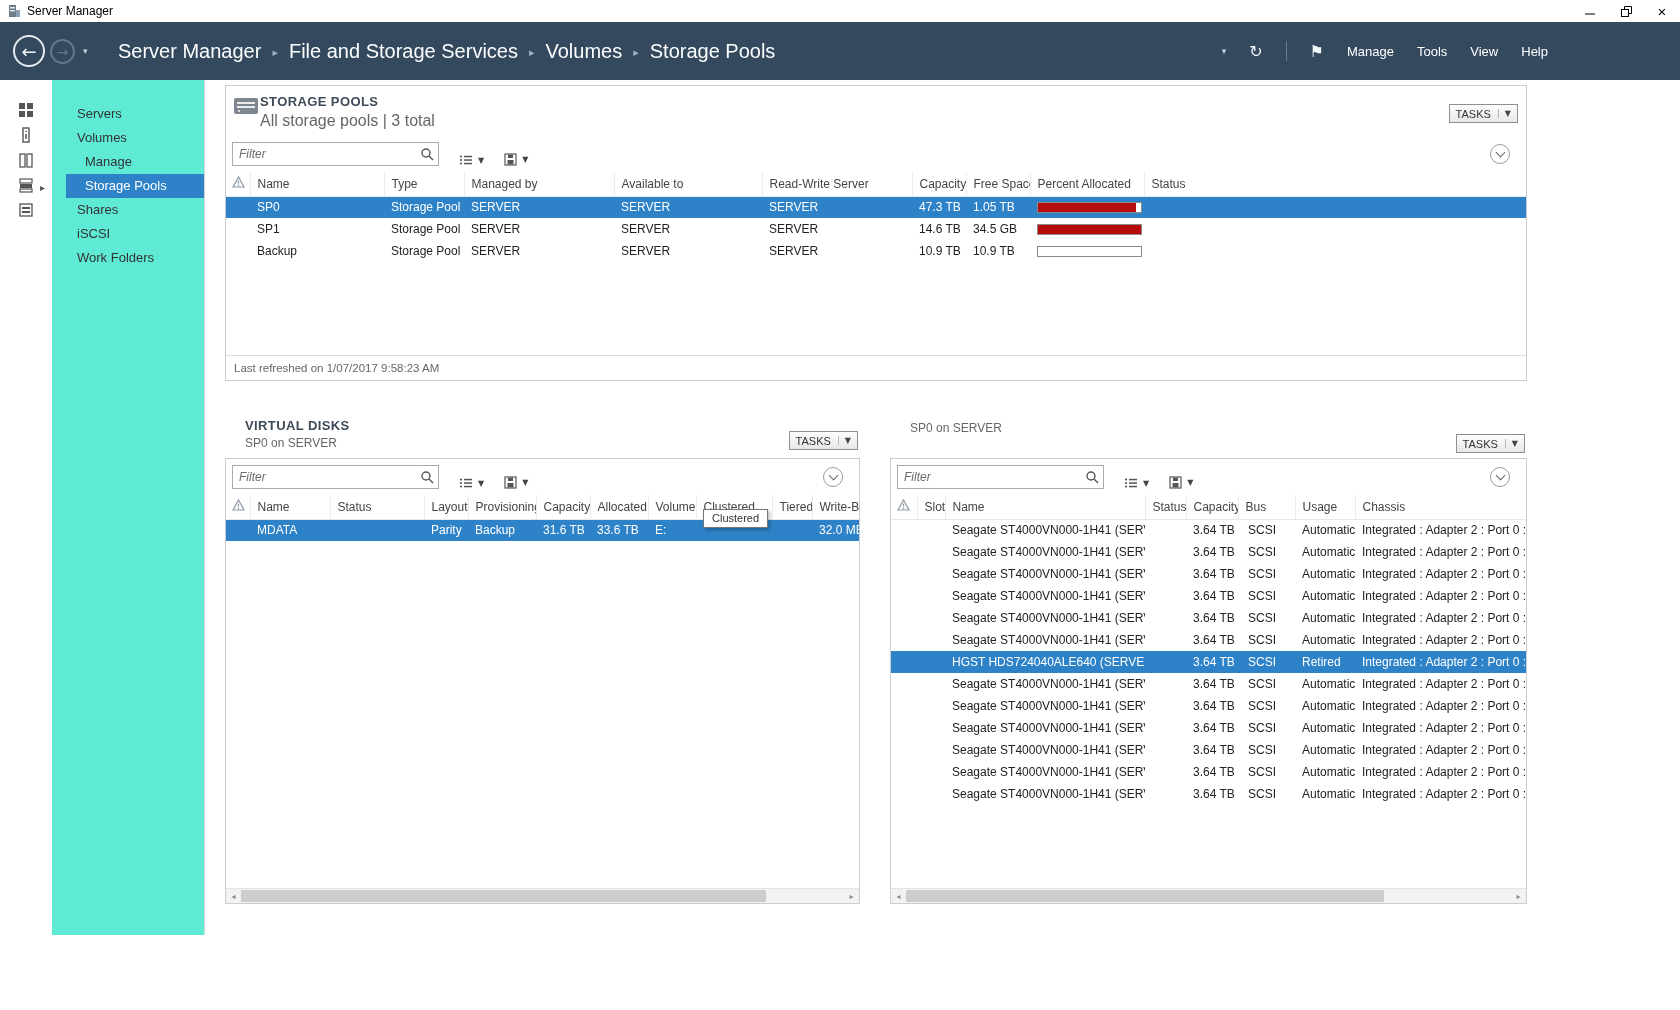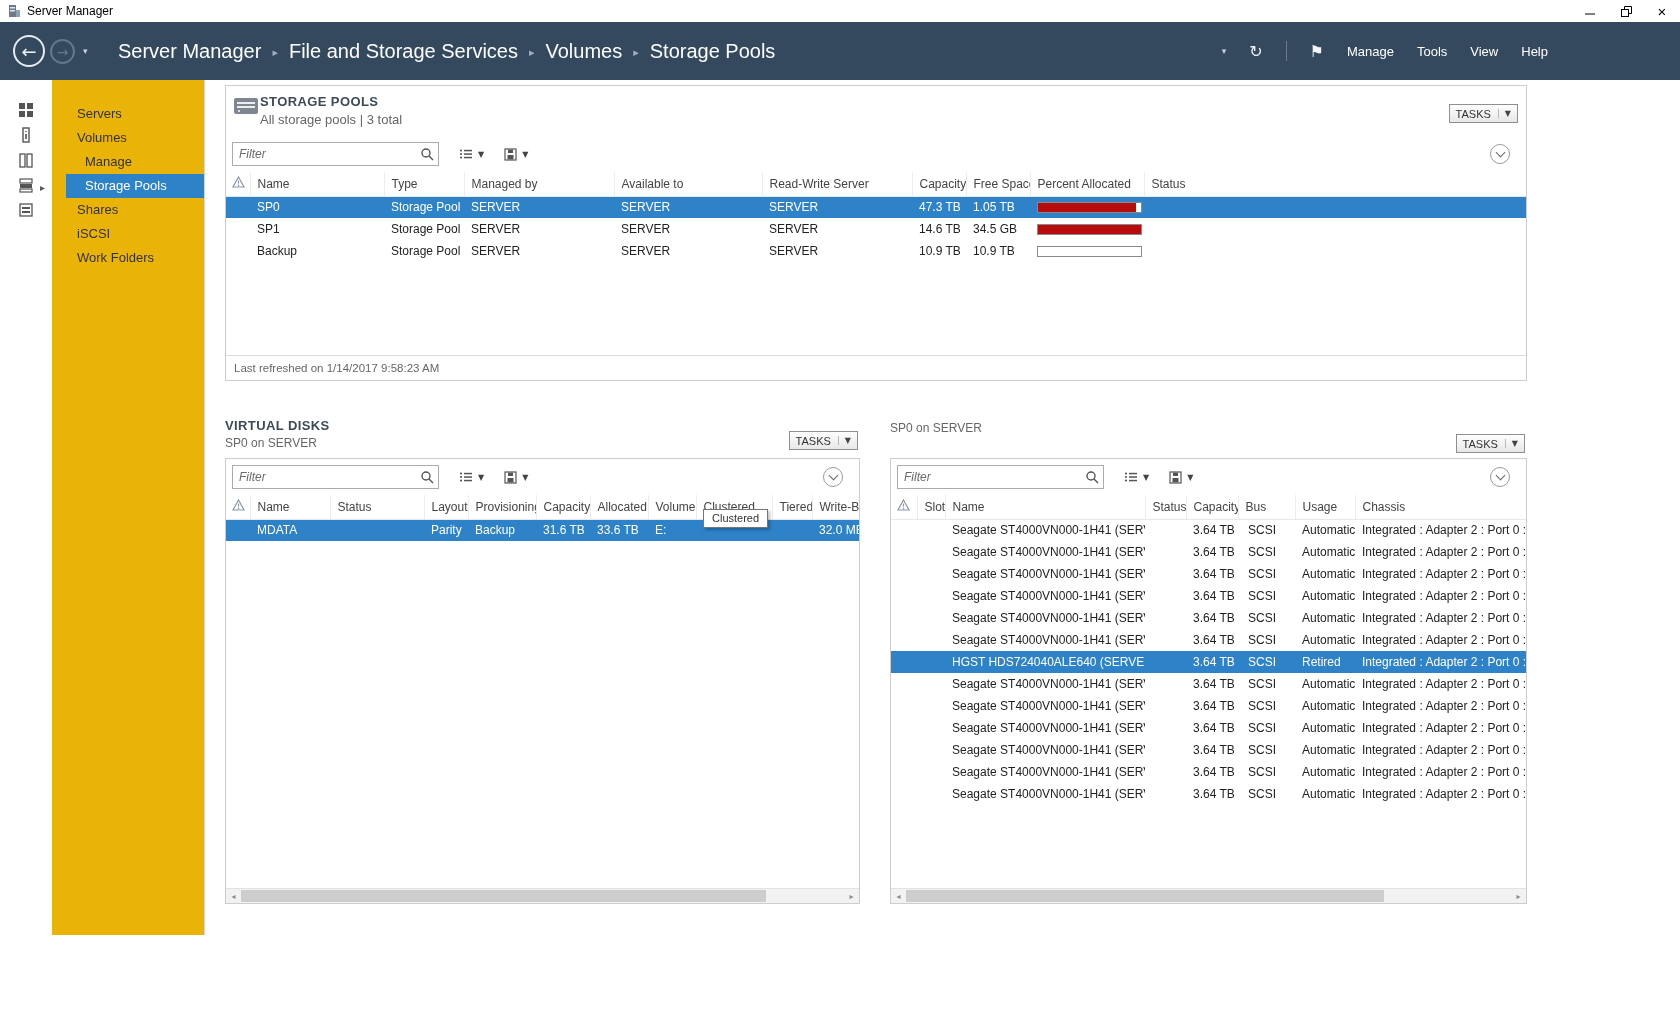--- a/index.html
+++ b/index.html
@@ -28,21 +28,21 @@
   .nav-right .flag { font-size:16px; color:#f4f7fa; }
   .nav-menu { font-size:13px; color:#fff; }
 
   
   .iconstrip { position:absolute; left:0; top:80px; width:52px; height:860px; background:#fff;
     display:flex; flex-direction:column; align-items:center; padding-top:22px; gap:9px; }
   .strip-icon { width:18px; height:16px; display:flex; align-items:center; justify-content:center; }
   .flyout { position:absolute; left:40px; top:102px; font-size:10px; color:#555; }
 
   
-  .sidenav { position:absolute; left:52px; top:80px; width:153px; height:855px; border-right:1px solid #d6d6d6; padding-top:22px; background:#eab308; }
+  .sidenav { position:absolute; left:52px; top:80px; width:153px; height:855px; border-right:1px solid #d6d6d6; padding-top:22px; background:#5eead4; }
   .navitem { height:24px; line-height:24px; margin-left:14px; padding-left:11px; font-size:13px; color:#333; cursor:default; }
   .navitem.indent { padding-left:19px; }
   .navitem.selected { background:#2e82c8; color:#fff; }
 
   
   .tasks-btn { display:flex; align-items:center; height:19px; border:1px solid #8f8f8f;
     background:linear-gradient(#fefefe,#e7e7e7); font-size:11px; color:#333; padding:0 6px; }
   .tasks-arrow { border-left:1px solid #b9b9b9; margin-left:7px; padding-left:6px; font-size:8px; color:#444; }
   .filter-box { position:relative; width:207px; height:24px; }
   .filter-input { width:100%; height:100%; border:1px solid #ababab; padding:2px 24px 2px 6px; font-size:12px; color:#333; font-style:italic; font-family:inherit; }
@@ -66,28 +66,28 @@
   .expander { display:inline-block; width:0; height:0; border-left:4px solid transparent; border-right:4px solid transparent;
     border-top:6px solid #3c3c3c; margin-right:8px; }
   .pa-bar { width:105px; height:11px; border:1px solid #8a8a8a; background:#fff; }
   .pa-fill { height:100%; background:#b70c0c; }
 
   
   .sp-tile { position:absolute; left:225px; top:85px; width:1302px; height:296px; border:1px solid #cdcdcd; background:#fff; }
   .sp-header { position:relative; height:50px; padding:8px; }
   .tile-icon { position:absolute; left:7px; top:10px; }
   .sp-title { margin-left:26px; font-size:13px; font-weight:bold; color:#3e4a59; letter-spacing:.4px; }
-  .sp-sub { margin-left:26px; font-size:13px; color:#666; margin-top:3px; }
+  .sp-sub { margin-left:26px; font-size:16px; color:#666; margin-top:3px; }
   .sp-header .tasks-btn { position:absolute; right:8px; top:18px; }
-  .box-toolbar { position:relative; display:flex; align-items:center; padding:6px; height:36px; }
+  .box-toolbar { position:relative; display:flex; align-items:flex-end; padding:6px; height:36px; }
   .sp-footer { position:absolute; left:0; right:0; bottom:0; height:25px; border-top:1px solid #dcdcdc;
     line-height:24px; padding-left:8px; font-size:11.5px; color:#666; }
 
   
-  .section { position:absolute; top:418px; height:486px; }
+  .section { position:absolute; top:418px; height:486px;padding-left:20px; }
   .vd-section { left:225px; width:635px; }
   .pd-section { left:890px; width:637px; }
   .sec-head { position:relative; height:40px; }
   .sec-title { font-size:13px; font-weight:bold; color:#3e4a59; letter-spacing:.4px; }
   .sec-sub { font-size:12px; color:#666; margin-top:3px; }
   .sec-head .tasks-btn { position:absolute; right:2px; top:13px; }
   .list-box { position:absolute; left:0; right:0; top:40px; bottom:0; border:1px solid #cdcdcd; background:#fff;
     display:flex; flex-direction:column; overflow:hidden; }
   .spacer { flex:1; }
   .hscroll { height:15px; display:flex; background:#f2f2f2; border-top:1px solid #e2e2e2; }
@@ -335,21 +335,21 @@
           <td>
             <div class="pa-bar">
               <div class="pa-fill" style="width: 0%;"></div>
             </div>
           </td>
           <td></td>
         </tr>
 
     </tbody>
   </table>
-  <div class="sp-footer">Last refreshed on 1/14/2017 9:58:23 AM</div>
+  <div class="sp-footer">Last refreshed on 1/07/2017 9:58:23 AM</div>
 </div>
 
 <div class="section vd-section">
   <div class="sec-head">
     <div class="sec-title">VIRTUAL DISKS</div>
     <div class="sec-sub">SP0 on SERVER</div>
     <div class="tasks-btn">
       <span>TASKS</span>
       <span class="tasks-arrow glyph">▼</span>
     </div>

